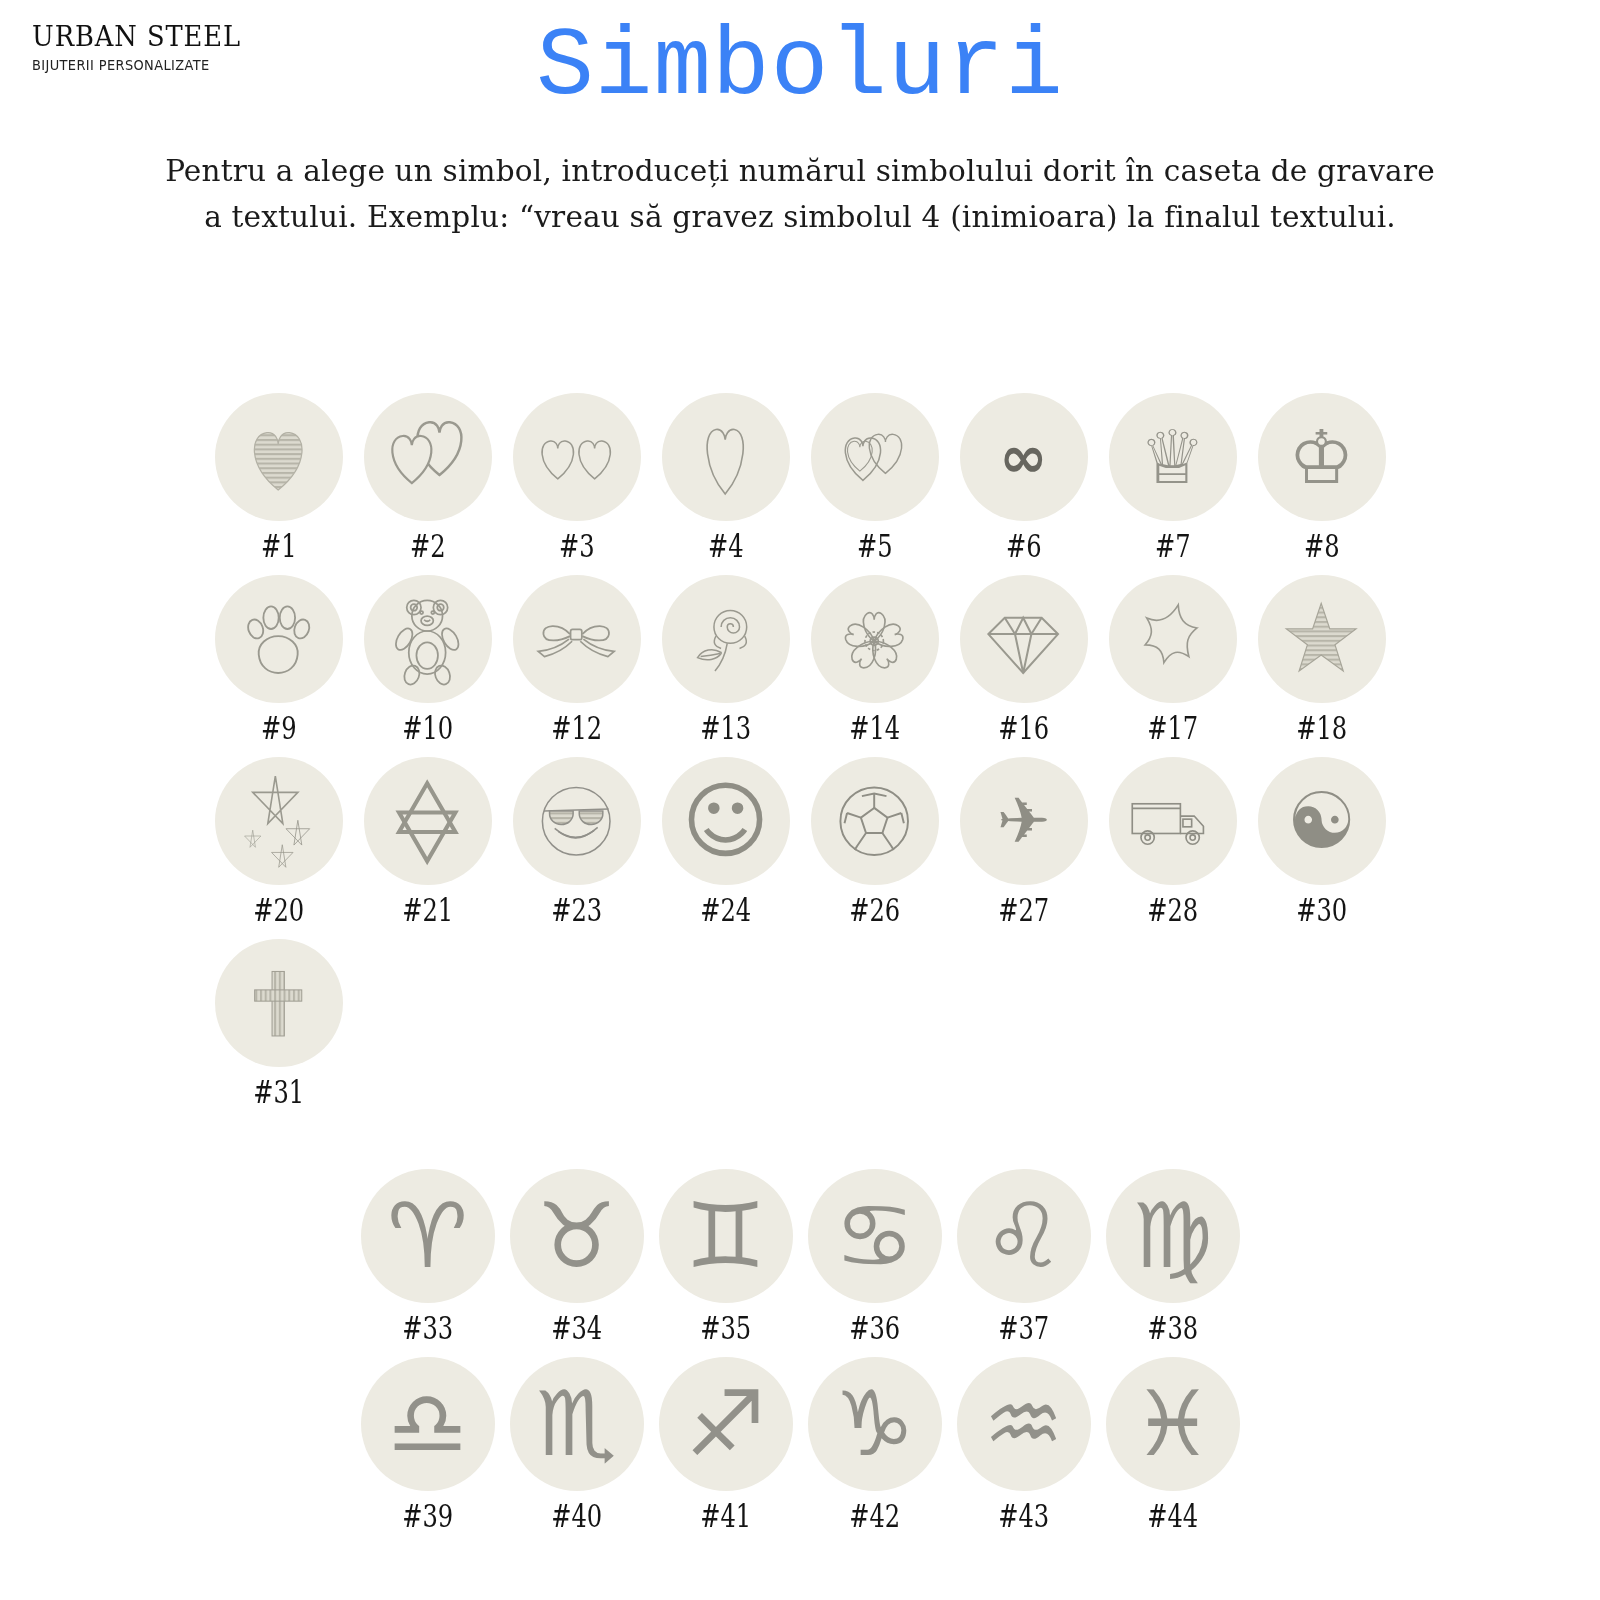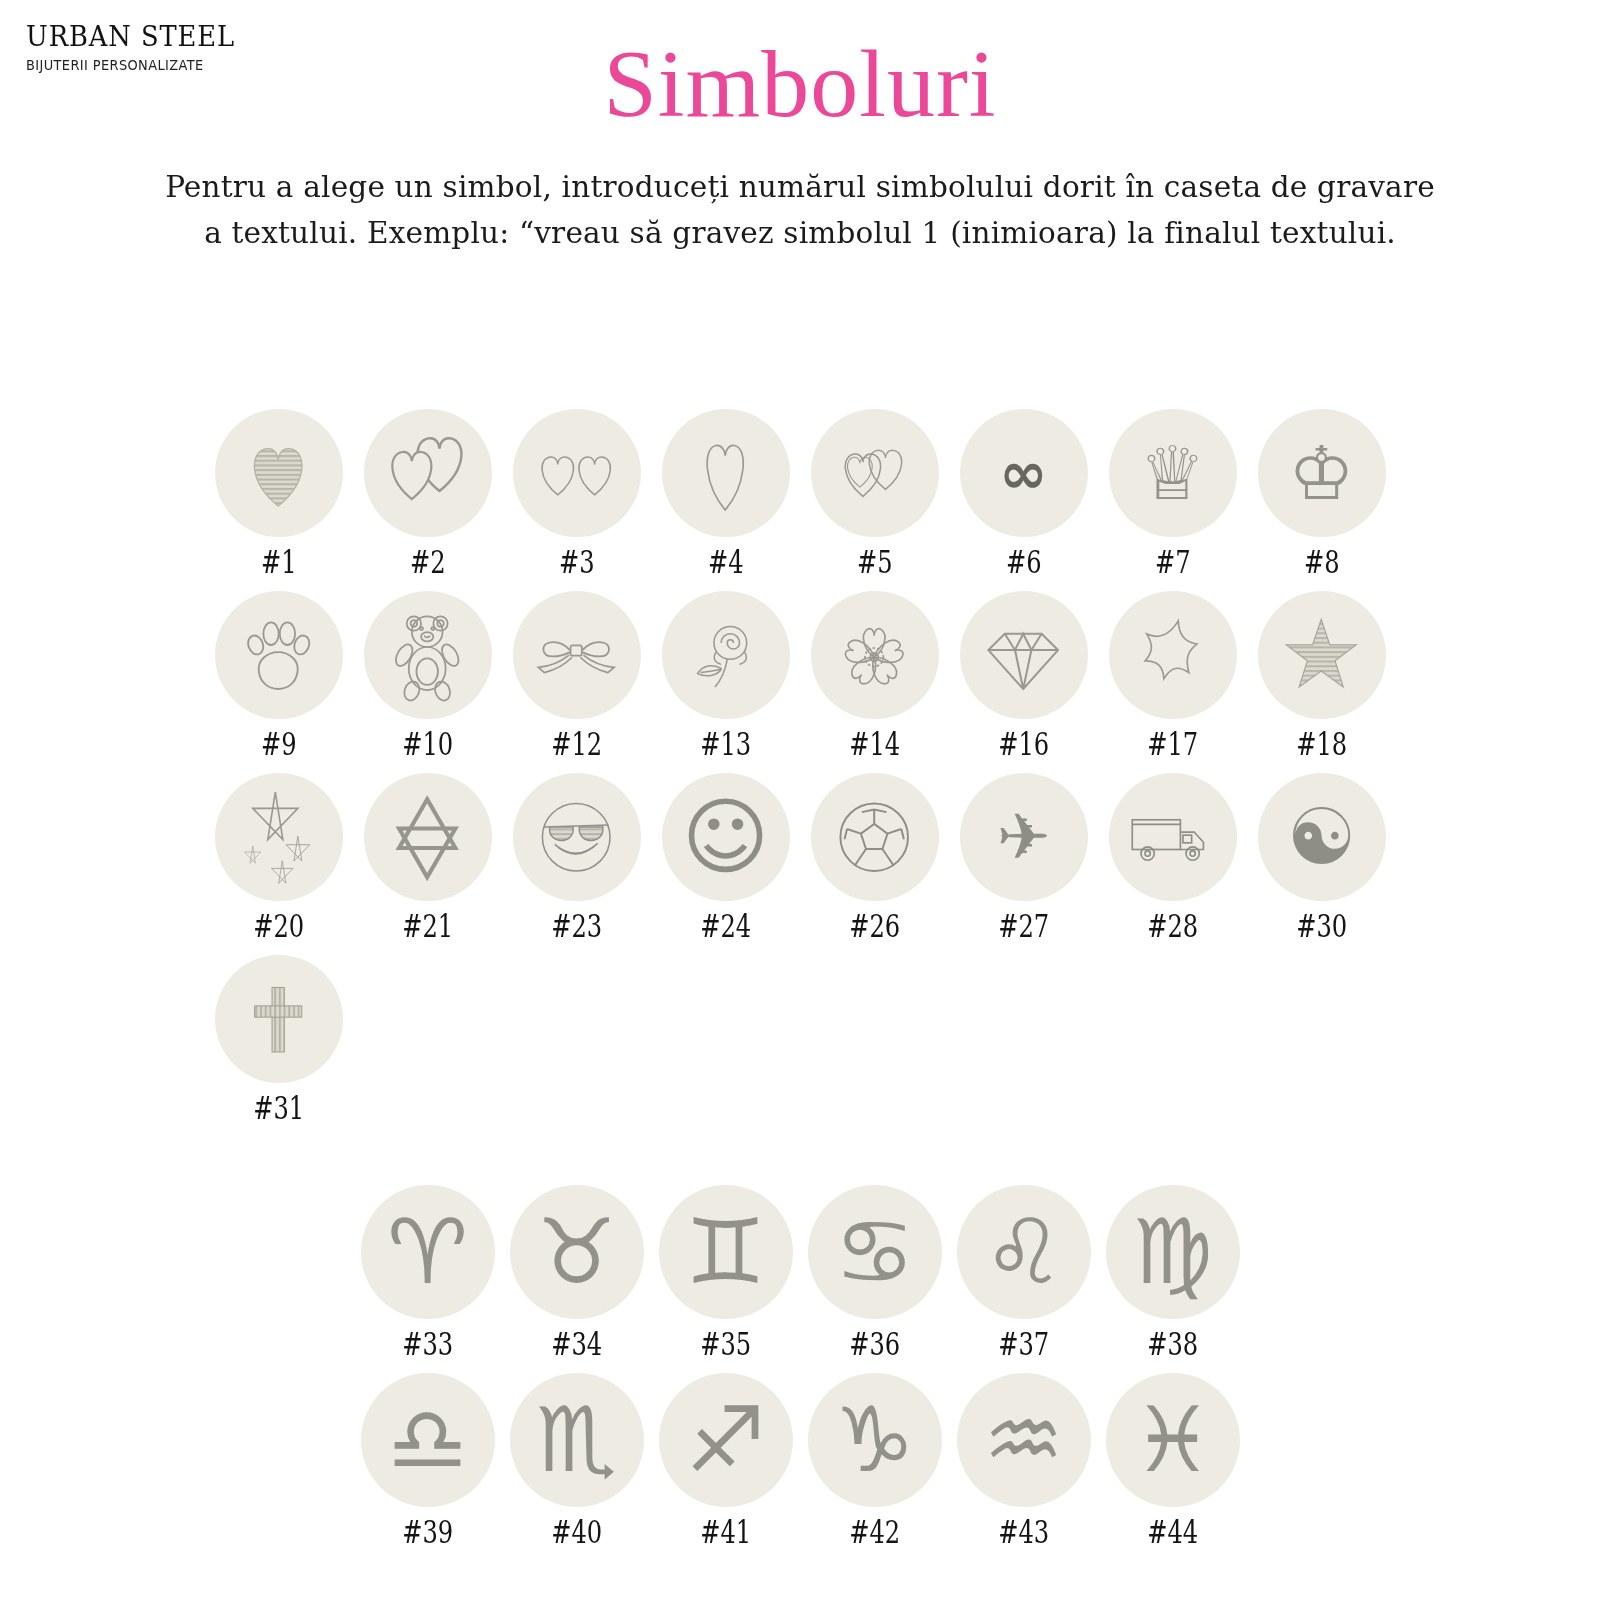--- a/index.html
+++ b/index.html
@@ -1,26 +1,26 @@
 <!DOCTYPE html>
 <html><head>
 <meta charset="utf-8">
 <style>
   html,body{margin:0;padding:0;background:#ffffff;}
   body{
     width:1600px;height:1600px;position:relative;overflow:hidden;
     font-family:"DejaVu Serif",serif;color:#151515;
     --circle:#edebe2;--ink:#8f8e85;--dark:#67665f;
   }
-  .logo{position:absolute;left:26px;top:20px;}
+  .logo{position:absolute;left:32px;top:20px;}
   .logo-title{font-family:"DejaVu Serif",serif;font-size:28px;letter-spacing:1px;color:#111;transform:scaleX(.92);transform-origin:left;}
   .logo-sub{font-family:"DejaVu Sans",sans-serif;font-size:13.5px;letter-spacing:.4px;color:#222;margin-top:4px;transform:scaleX(.96);transform-origin:left;}
   .page-title{
-    text-align:center;margin:30px auto 0;font-size:96px;line-height:1.12;
-    font-family:Liberation Serif, serif;color:#ec4899;font-weight:400;letter-spacing:1px;
+    text-align:center;margin:14px auto 0;font-size:96px;line-height:1.12;
+    font-family:Liberation Mono, monospace;color:#3b82f6;font-weight:400;letter-spacing:1px;
   }
   .instructions{
     width:1290px;margin:26px auto 0;text-align:center;
     font-size:29.5px;line-height:1.58;color:#1b1b1b;letter-spacing:.2px;
   }
   .grid{display:grid;justify-content:center;margin:0 auto;}
   .main-grid{grid-template-columns:repeat(8,149px);row-gap:10px;margin-top:152px;}
   .zodiac-grid{grid-template-columns:repeat(6,149px);row-gap:10px;margin-top:58px;}
   .cell{display:flex;flex-direction:column;align-items:center;}
   .circle{
@@ -61,21 +61,21 @@
   </defs>
 </svg>
 
 <div class="logo" data-name="brand-logo">
   <div class="logo-title" data-name="brand-name">URBAN STEEL</div>
   <div class="logo-sub" data-name="brand-tagline">BIJUTERII PERSONALIZATE</div>
 </div>
 
 <h1 class="page-title" data-name="page-title">Simboluri</h1>
 
-<p class="instructions" data-name="instructions-text">Pentru a alege un simbol, introduceți numărul simbolului dorit în caseta de gravare a textului. Exemplu: “vreau să gravez simbolul 1 (inimioara) la finalul textului.</p>
+<p class="instructions" data-name="instructions-text">Pentru a alege un simbol, introduceți numărul simbolului dorit în caseta de gravare a textului. Exemplu: “vreau să gravez simbolul 4 (inimioara) la finalul textului.</p>
 
 <div class="grid main-grid" id="main-grid" data-name="symbols-grid-main">
     <div class="cell" data-name="symbol-cell">
       <div class="circle" data-name="heart-filled-icon">
         <svg class="shape" viewBox="0 0 100 100">
           <path d="M50 82 C20 58 22 28 39 26 C47 25 50 33 50 37 C50 33 53 25 61 26 C78 28 80 58 50 82 Z" fill="url(#hstripes)" stroke="#b3b1a5" stroke-width="1.2"></path>
         </svg>
       </div>
       <div class="num" data-name="symbol-number">#1</div>
     </div>

